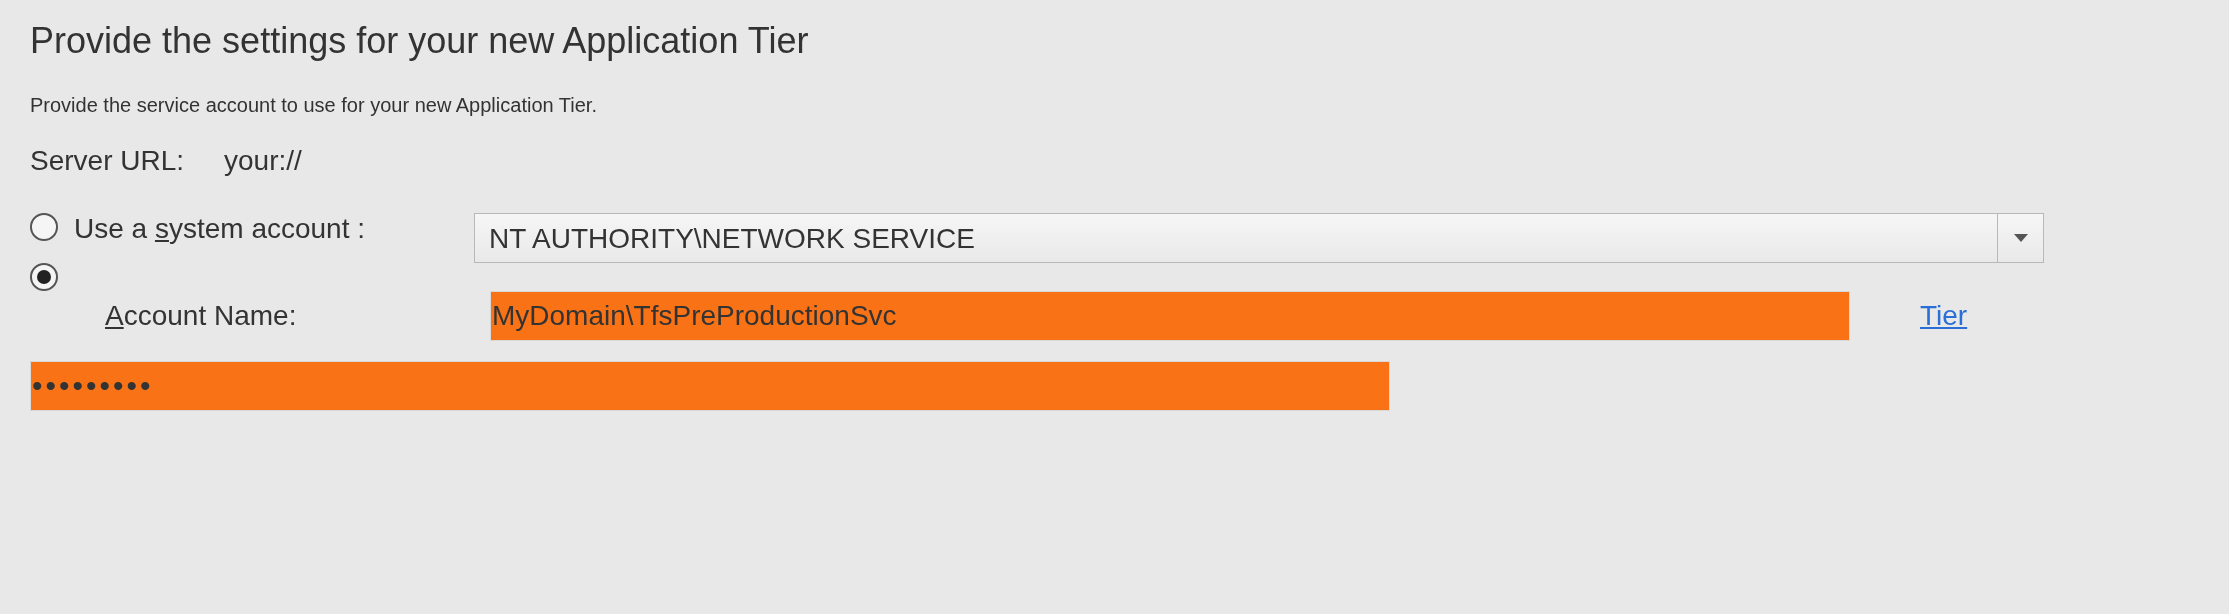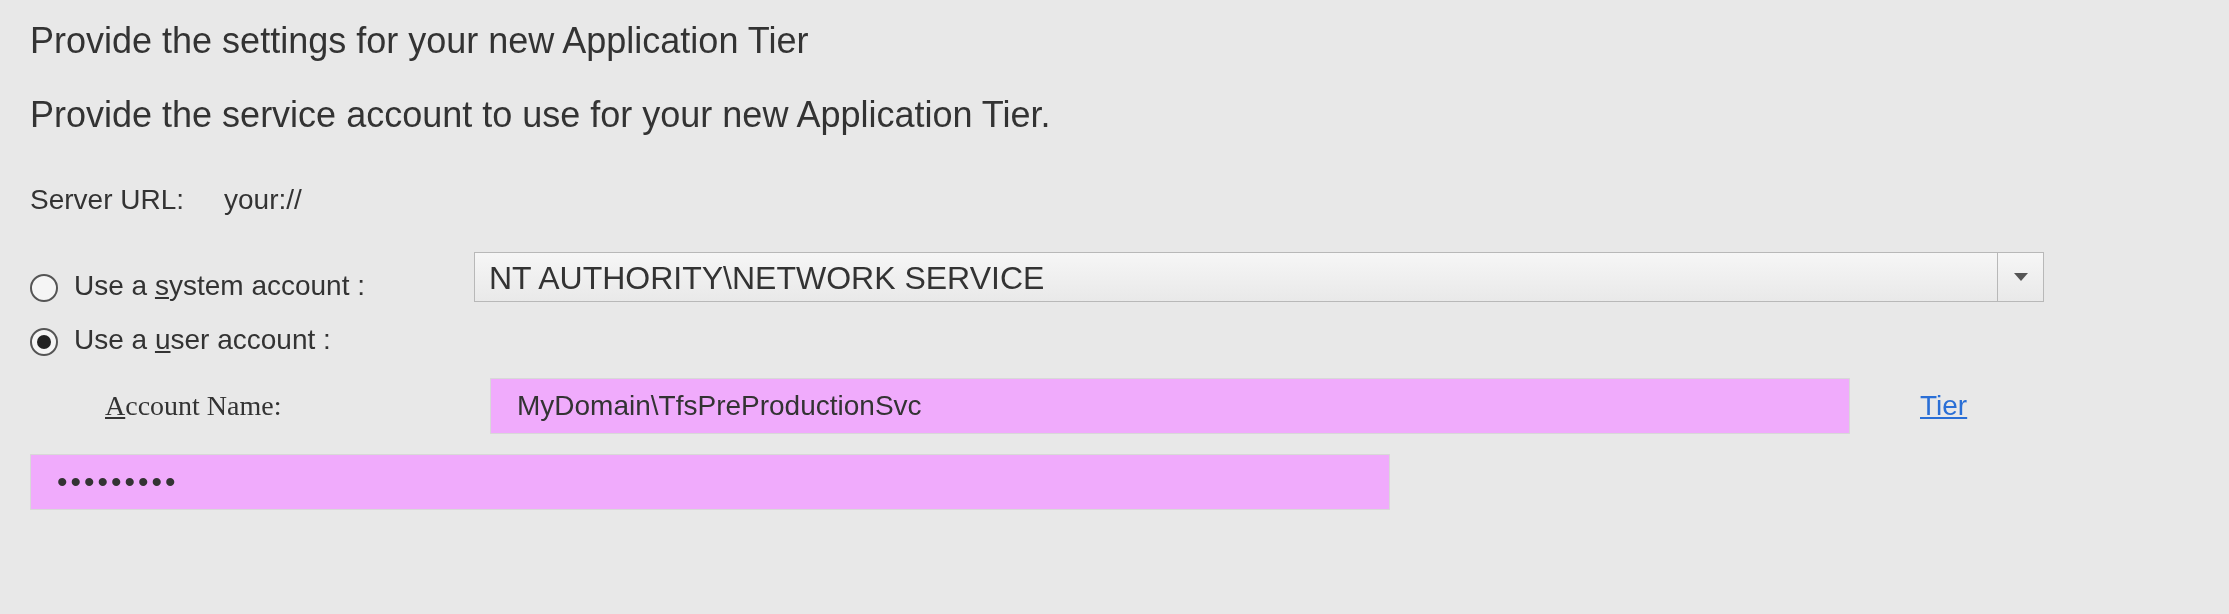--- a/index.html
+++ b/index.html
@@ -12,45 +12,43 @@
       overflow: hidden;
       padding: 20px 30px;
     }
     .page-title {
       font-size: 36px;
       font-weight: 400;
       color: #333;
       margin-bottom: 32px;
     }
     .subtitle {
-      font-size: 36px;
+      font-size: 20px;
       font-weight: 400;
       color: #333;
-      margin-bottom: 48px;
+      margin-bottom: 28px;
     }
     .row {
       display: flex;
       align-items: center;
       margin-bottom: 24px;
       font-size: 28px;
     }
     .server-url-row { margin-bottom: 36px; align-items: center; }
     .label-col {
       min-width: 180px;
       padding-right: 40px;
     }
     .label-col-indent {
       min-width: 460px;
       padding-left: 75px;
-      font-family: Liberation Serif, serif;
     }
     .radio-row {
       display: flex;
-      align-items: flex-end;
-      margin-bottom: 22px;
+      align-items: flex-start;
       font-size: 28px;
     }
     .radio-btn {
       width: 28px;
       height: 28px;
       border: 2px solid #555;
       border-radius: 50%;
       margin-right: 16px;
       position: relative;
       background: #f5f5f5;
@@ -76,44 +74,44 @@
       display: flex;
       flex: 1;
       max-width: 1570px;
       height: 50px;
       border: 1px solid #b8b8b8;
       background: linear-gradient(#f6f6f6, #e9e9e9);
     }
     .select-value {
       flex: 1;
       padding: 25px 14px;
-      font-size: 32px;
+      font-size: 28px;
       color: #333;
       display: flex;
       align-items: center;
       white-space: nowrap;
       overflow: hidden;
     }
     .select-arrow-btn {
       width: 46px;
       border-left: 1px solid #b8b8b8;
       display: flex;
       align-items: center;
       justify-content: center;
       background: linear-gradient(#f6f6f6, #e9e9e9);
       cursor: pointer;
     }
     .select-arrow-btn svg { width: 16px; height: 10px; }
     .text-input {
       flex: 1;
       max-width: 1360px;
-      height: 56px;
+      height: 50px;
       border: 1px solid #d8d8d8;
-      background: #f0abfc;
-      padding: 6px 26px;
+      background: #f97316;
+      padding: 6px 1px;
       font-size: 28px;
       color: #333;
       display: flex;
       align-items: center;
       font-family: "Segoe UI", sans-serif;
     }
     input.text-input { outline: none; }
     input.text-input[type="password"] {
       letter-spacing: 3px;
       font-size: 30px;
@@ -153,23 +151,20 @@
     <div class="select-arrow-btn">
       <svg viewBox="0 0 16 10">
         <polygon points="1,1 15,1 8,9" fill="#555"></polygon>
       </svg>
     </div>
   </div>
 </div>
 
 <div class="radio-row">
   <span class="radio-btn selected"></span>
-  <span class="radio-label">
-    <span>Use a </span><span class="underline-letter">u</span><span>ser account :</span>
-  </span>
 </div>
 
 <div class="input-row">
   <span class="label-col-indent">
     <span></span><span class="underline-letter">A</span><span>ccount Name:</span>
   </span>
   <input type="text" class="text-input" value="MyDomain\TfsPreProductionSvc" style="">
   <span class="test-link">Tier</span>
 </div>
 

